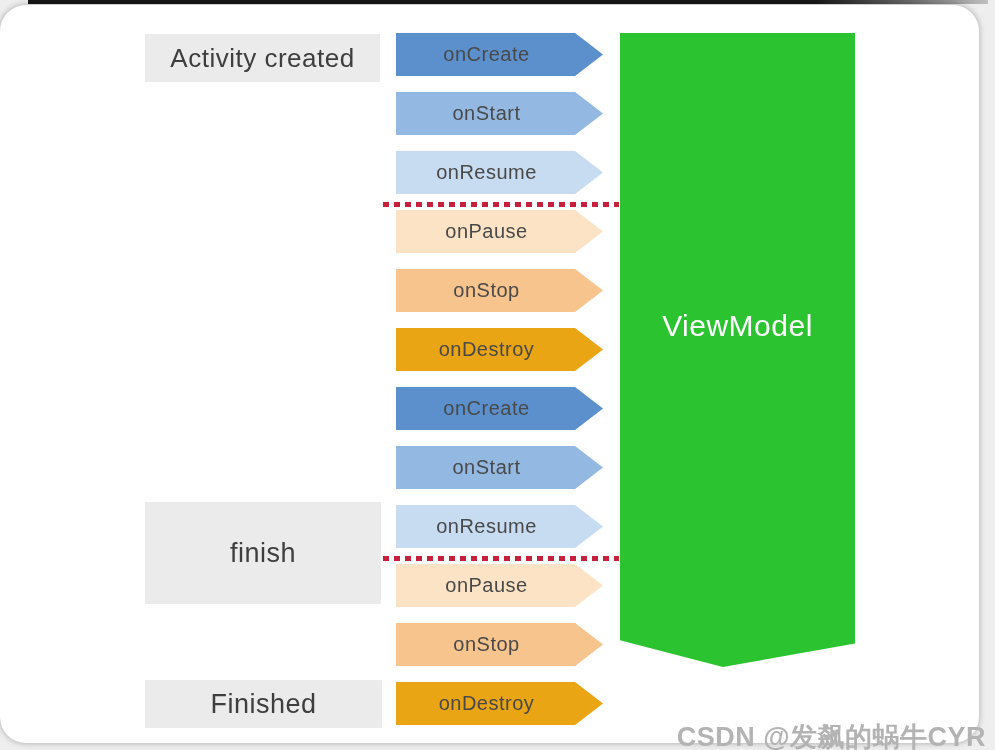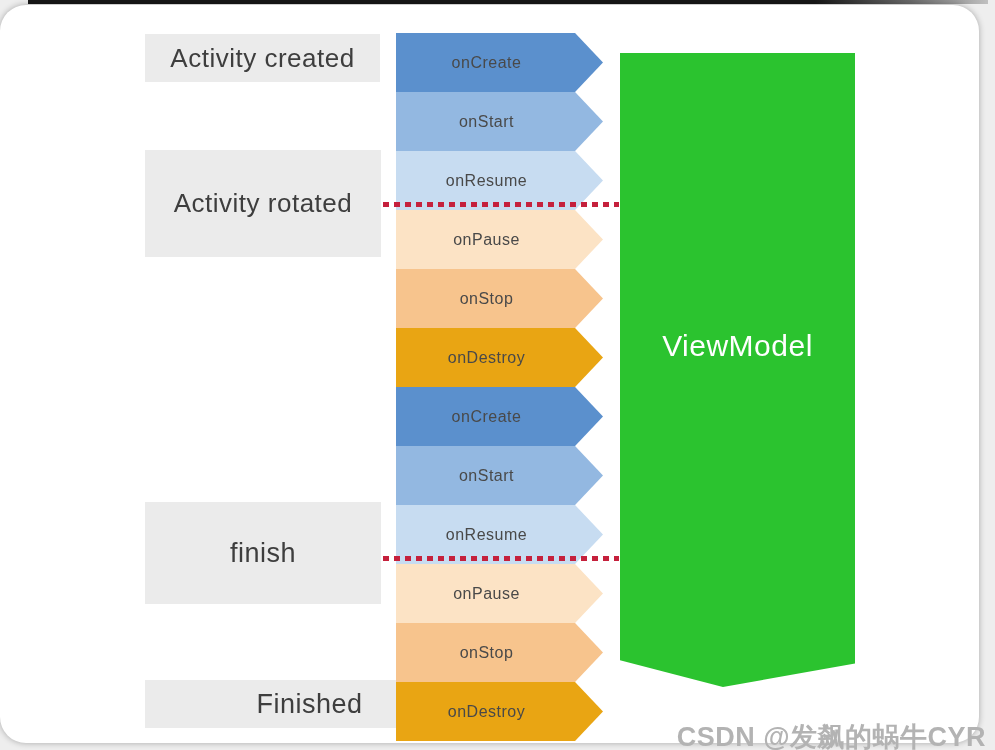--- a/index.html
+++ b/index.html
@@ -18,35 +18,34 @@
     box-shadow:0 0 6px rgba(0,0,0,0.30);
   }
   .stage{
     position:absolute;background:#ebebeb;color:#3e3e3e;
     display:flex;align-items:center;justify-content:center;
     font-size:26px;letter-spacing:0.5px;
   }
   .stage-1{left:145px;top:29px;width:235px;height:48px;}
   .stage-2{left:145px;top:145px;width:236px;height:107px;}
   .stage-3{left:145px;top:497px;width:236px;height:102px;font-size:27px;}
-  .stage-4{left:145px;top:675px;width:237px;height:48px;font-size:27px;padding-left:46px;}
+  .stage-4{left:145px;top:675px;width:237px;height:48px;font-size:27px;}
   .arrow{
-    position:absolute;left:396px;width:207px;height:59px;
+    position:absolute;left:396px;width:207px;height:43px;
     clip-path:polygon(0 0,86.5% 0,100% 50%,86.5% 100%,0 100%);
     display:flex;align-items:center;justify-content:center;
     padding-right:26px;box-sizing:border-box;
-    font-size:16px;color:#494949;letter-spacing:0.5px;
+    font-size:20px;color:#494949;letter-spacing:0.5px;
   }
   .dashed-line{
     position:absolute;left:383px;width:236px;height:5px;
   }
   .viewmodel-shape{
     position:absolute;left:620px;top:28px;width:235px;height:634px;
     clip-path:polygon(0 0,100% 0,100% 96.3%,43.8% 100%,0 95.8%);
-    margin-top:20px;
   }
   .viewmodel-label{
     position:absolute;top:276px;left:0;width:100%;text-align:center;
     color:#ffffff;font-size:30px;letter-spacing:0.5px;
   }
   .oncleared-box{
     position:absolute;left:618px;top:675px;width:239px;height:47px;
     display:flex;align-items:center;justify-content:center;
     color:#ffffff;font-size:27px;letter-spacing:0.5px;
   }
@@ -57,23 +56,20 @@
 </style>
 </head>
 <body>
 
 <div class="top-crop-strip"></div>
 
 <div class="card">
 
   <div class="stage stage-1">
     <span>Activity created</span>
-  </div>
-  <div class="stage stage-2">
-    <span>Activity rotated</span>
   </div>
   <div class="stage stage-3">
     <span>finish</span>
   </div>
   <div class="stage stage-4">
     <span>Finished</span>
   </div>
 
   <div id="arrows-layer">
       <div class="arrow" style="top: 28px; background: rgb(91, 144, 205);">

